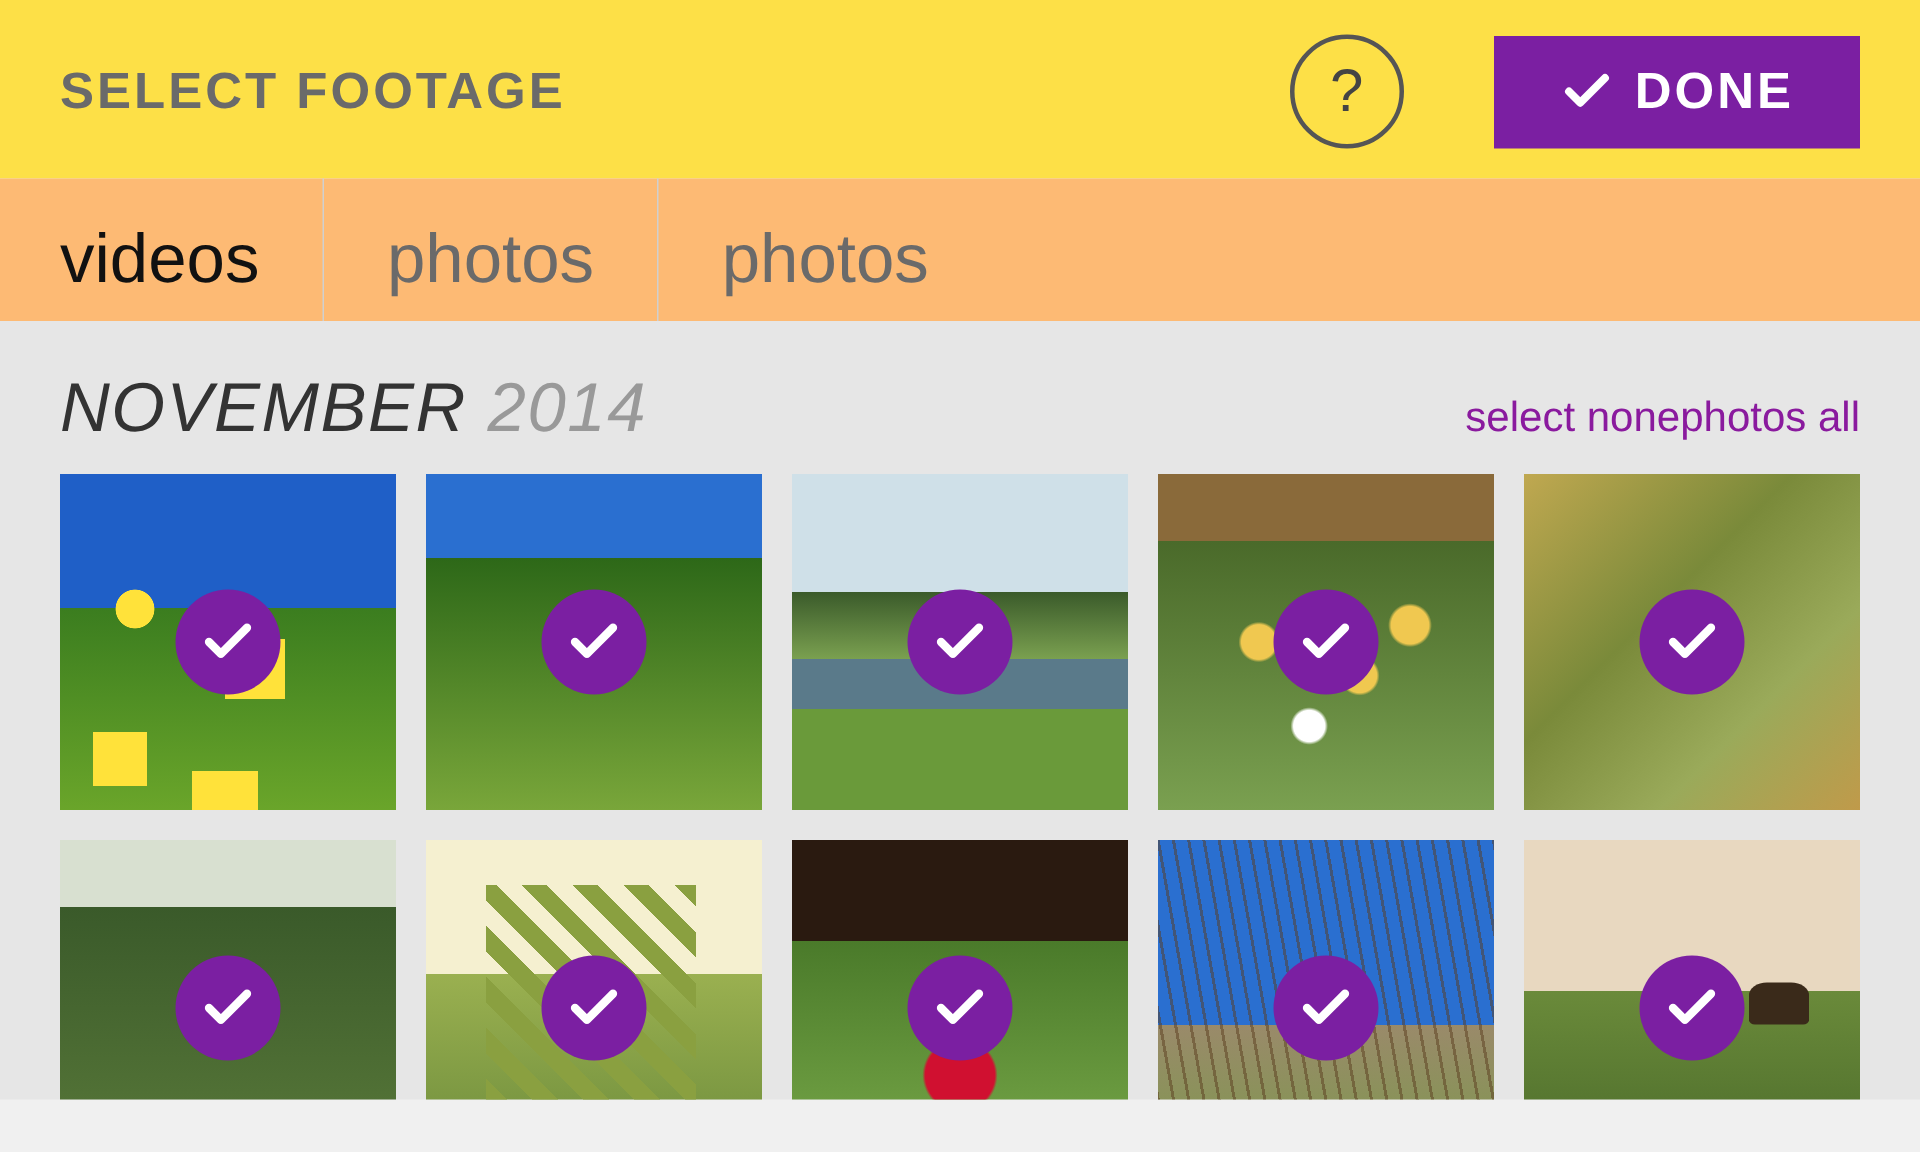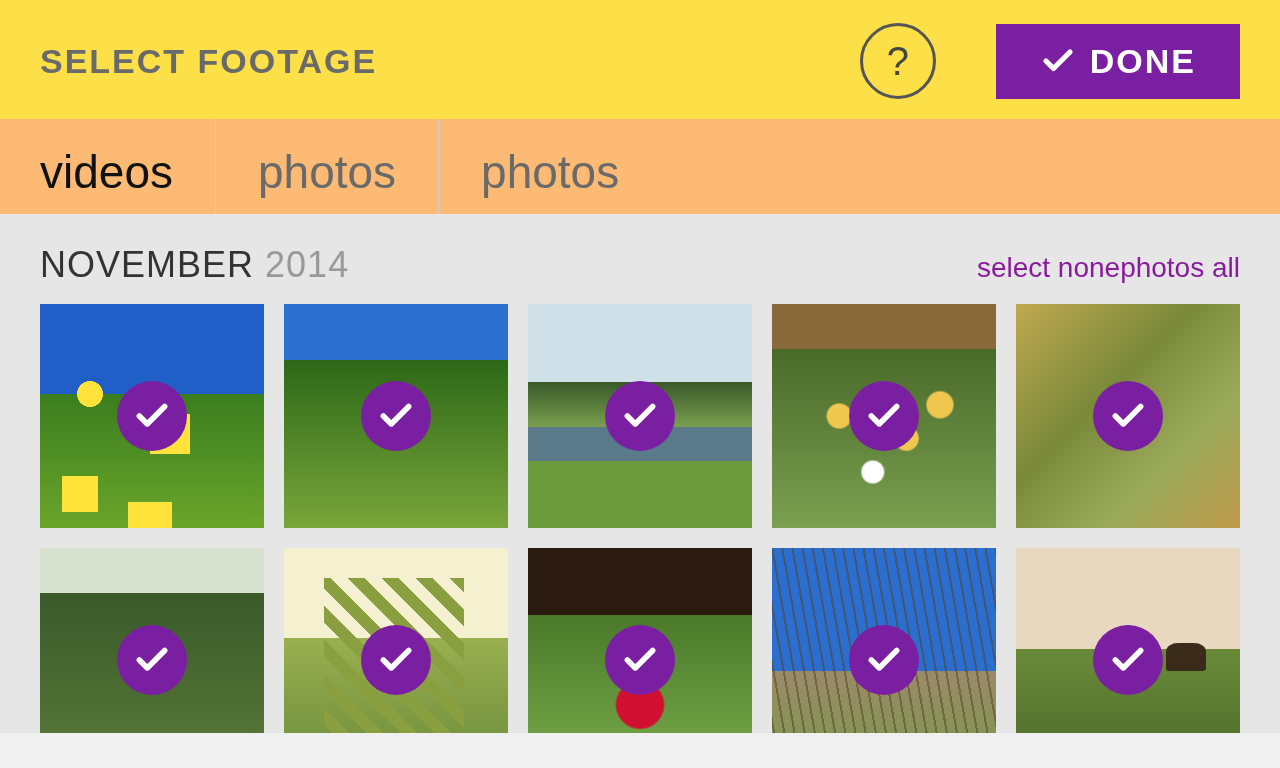--- a/index.html
+++ b/index.html
@@ -84,23 +84,24 @@
     padding: 30px 40px;
     height: calc(768px - 249px);
     overflow: hidden;
   }
   .section-header {
     display: flex;
     align-items: baseline;
     margin-bottom: 18px;
   }
   .section-title {
-    font-size: 36px;
+    font-size: 46px;
     font-weight: 400;
     letter-spacing: 1px;
+    font-style: italic;
   }
   .section-title .month { color: #333; }
   .section-title .year { color: #999; }
   .section-actions {
     margin-left: auto;
     display: flex;
   }
   .select-link {
     font-size: 28px;
     font-weight: 400;

